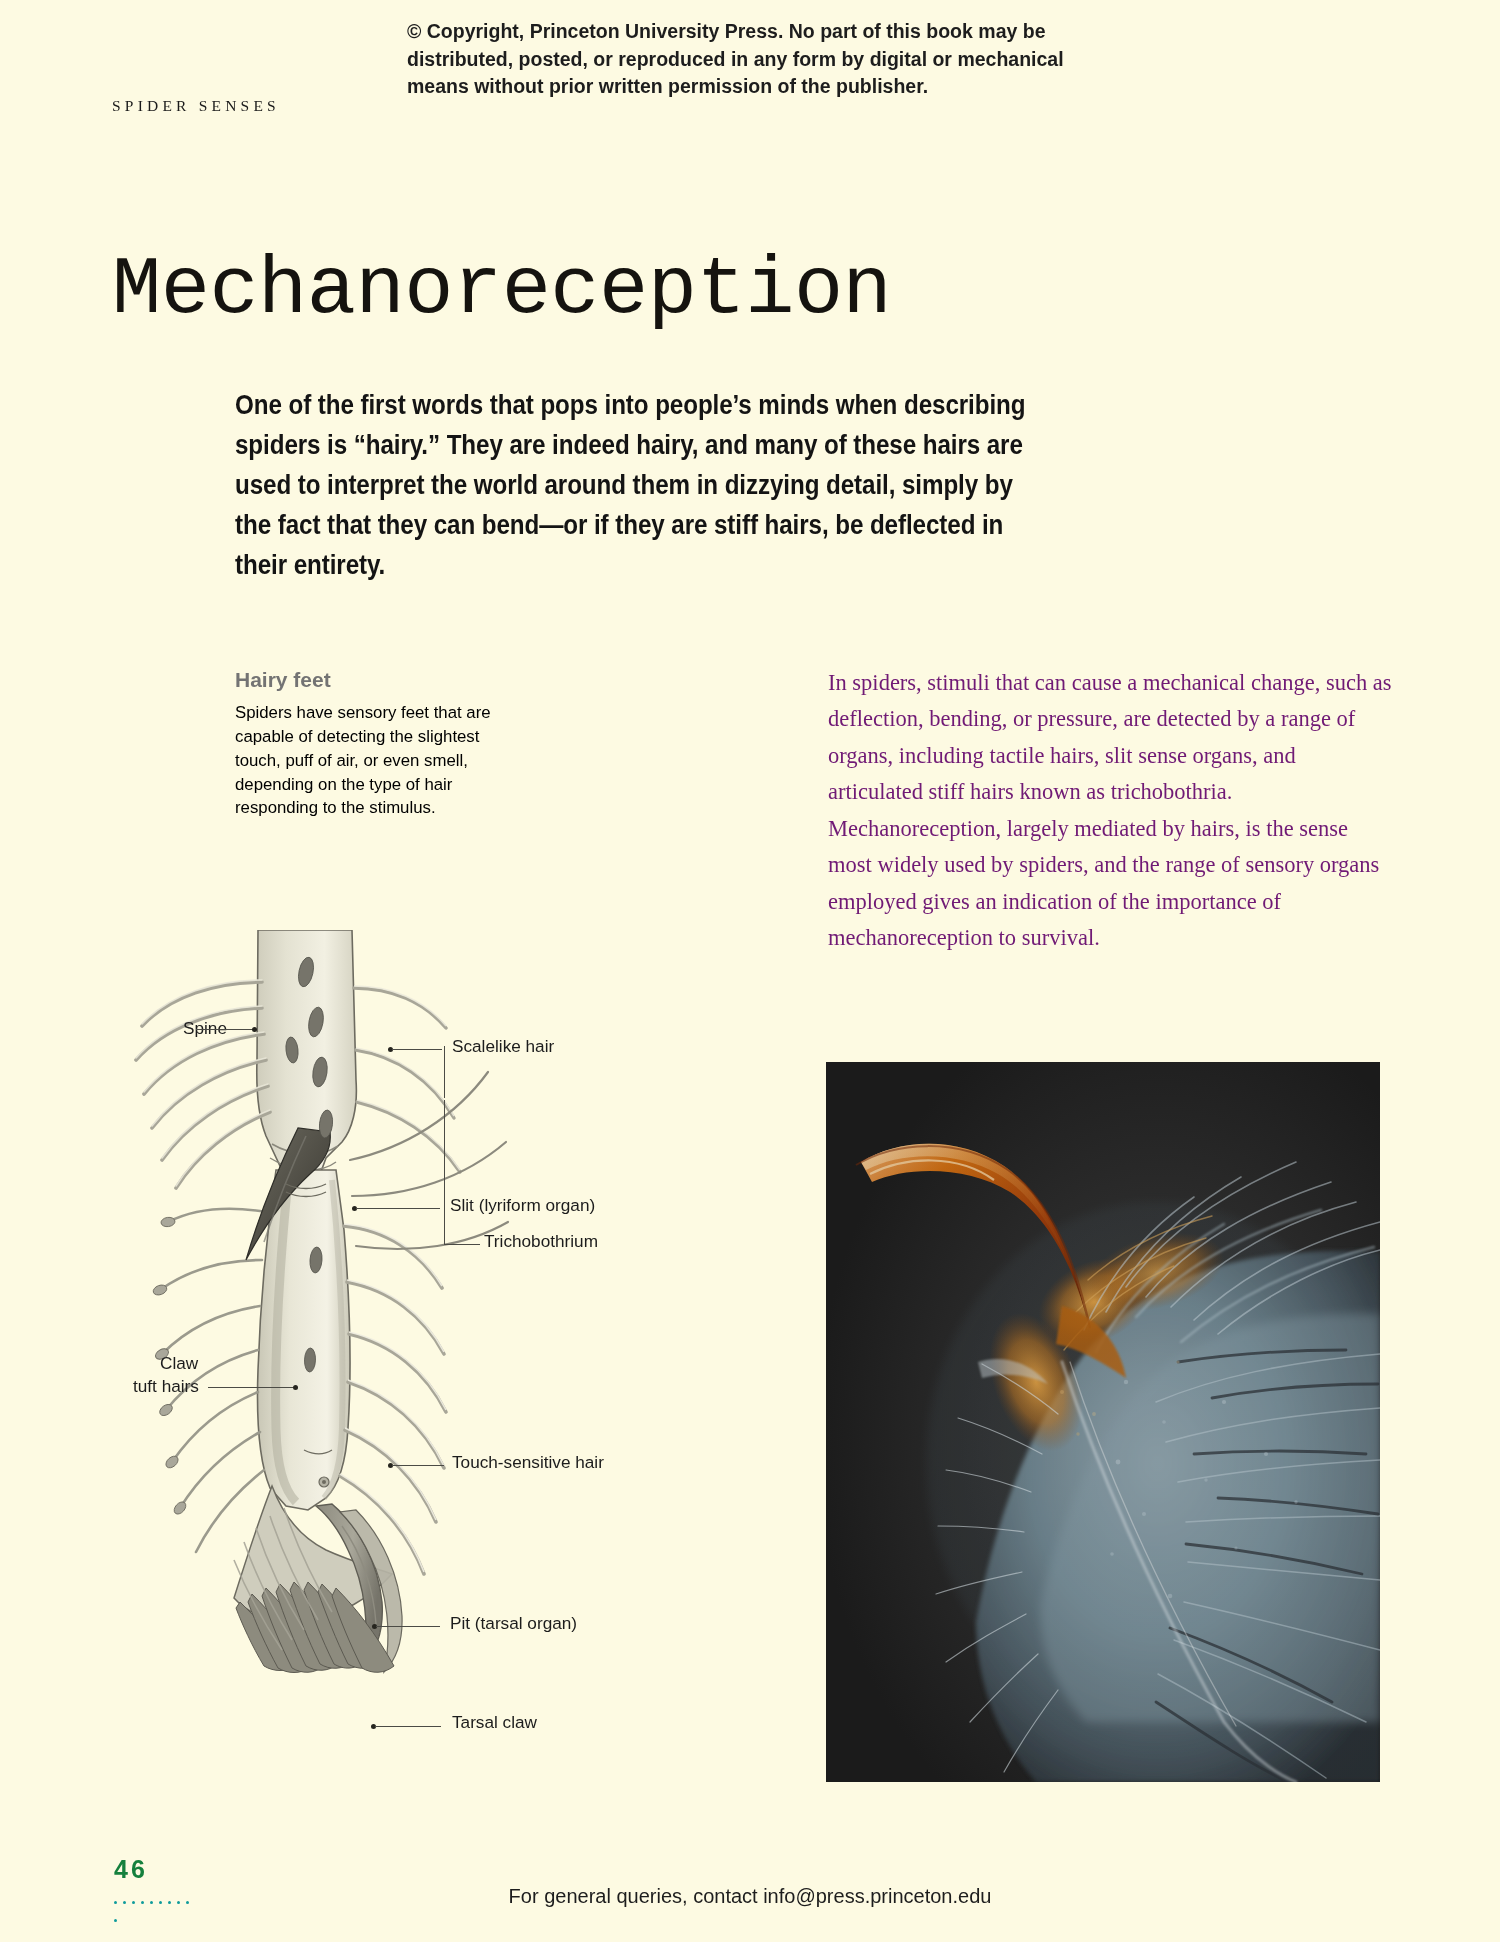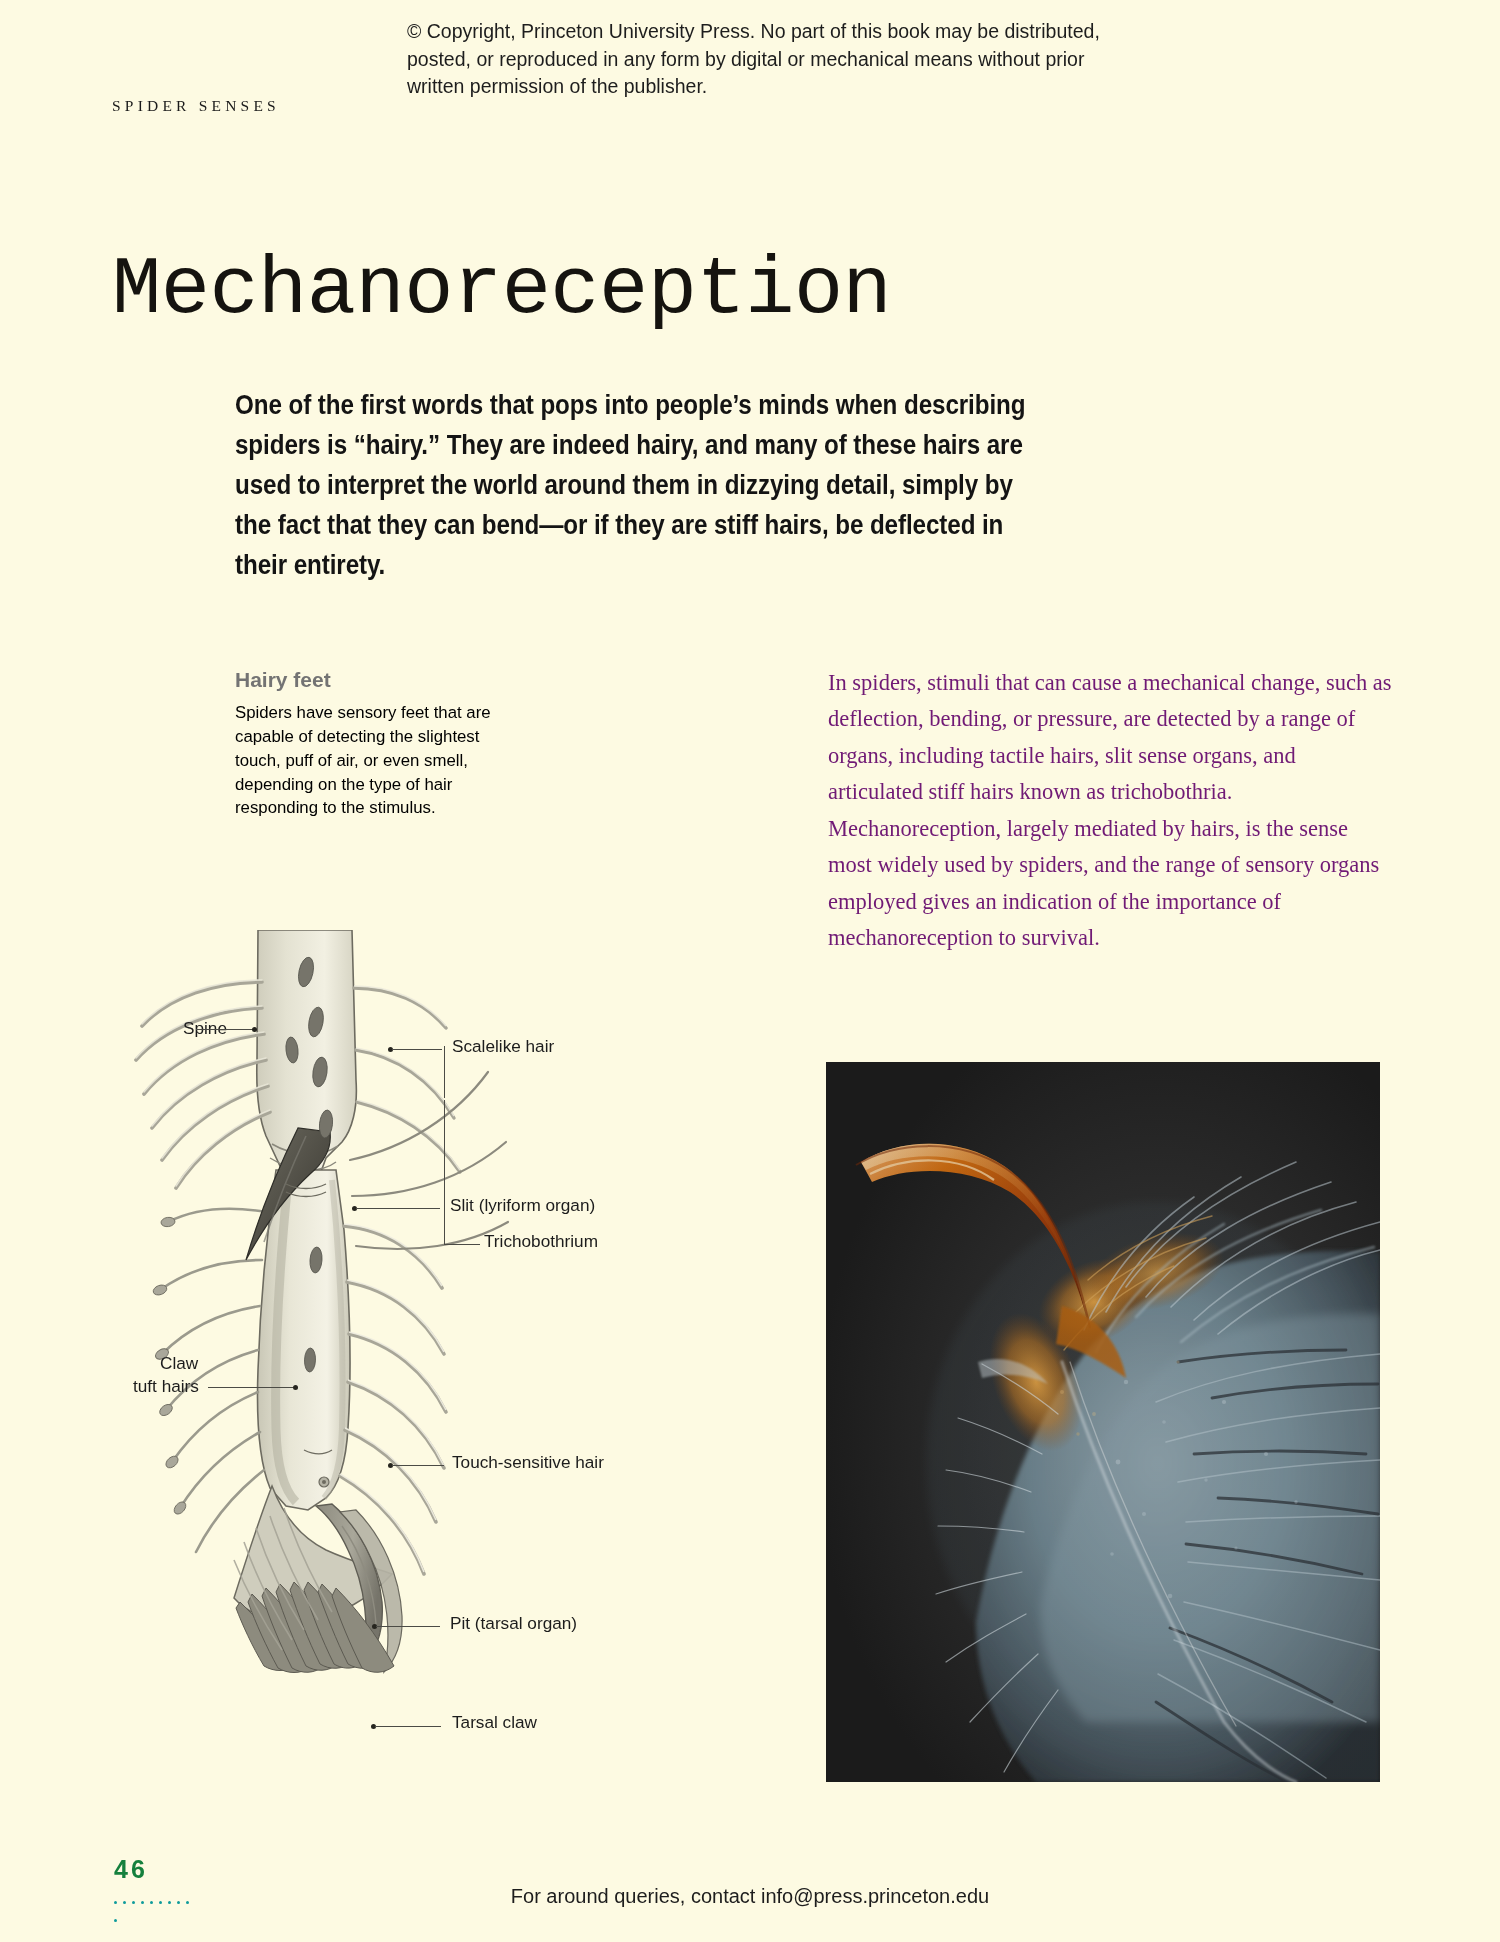--- a/index.html
+++ b/index.html
@@ -15,21 +15,21 @@
   
   .running-head{
     position:absolute;left:112px;top:97px;
     font-family:"Liberation Serif", serif;
     font-size:15.5px;letter-spacing:4.2px;
     color:#1a1a1a;font-weight:400;
   }
   .copyright{
     position:absolute;left:407px;top:18px;width:700px;
     font-family:"Liberation Sans", sans-serif;
-    font-size:19.5px;line-height:1.42;color:#1d1d1d;
+    font-size:19.5px;line-height:1.42;color:#1d1d1d;font-weight:bold;
   }
 
   
   .title{
     position:absolute;left:112px;top:195px;
     font-family:Liberation Mono, monospace;
     font-size:82px;font-weight:400;color:#15130f;
     letter-spacing:-0.5px;line-height:1;
   }
 
@@ -482,15 +482,15 @@
 
   <div class="lbl left" style="left:160px;top:1353px;">Claw</div>
   <div class="lbl left" style="left:133px;top:1376px;">tuft hairs</div>
   <div class="leader" style="left:208px;top:1387px;width:86px;"></div>
   <div class="dotpt" style="left:293px;top:1385px;"></div>
 
   <div class="pagenum">46</div>
   <div class="dotrule">
     <i></i><i></i><i></i><i></i><i></i><i></i><i></i><i></i><i></i><i></i>
   </div>
-  <div class="footer-note">For around queries, contact info@press.princeton.edu</div>
+  <div class="footer-note">For general queries, contact info@press.princeton.edu</div>
 
 </div>
 
 </body></html>

